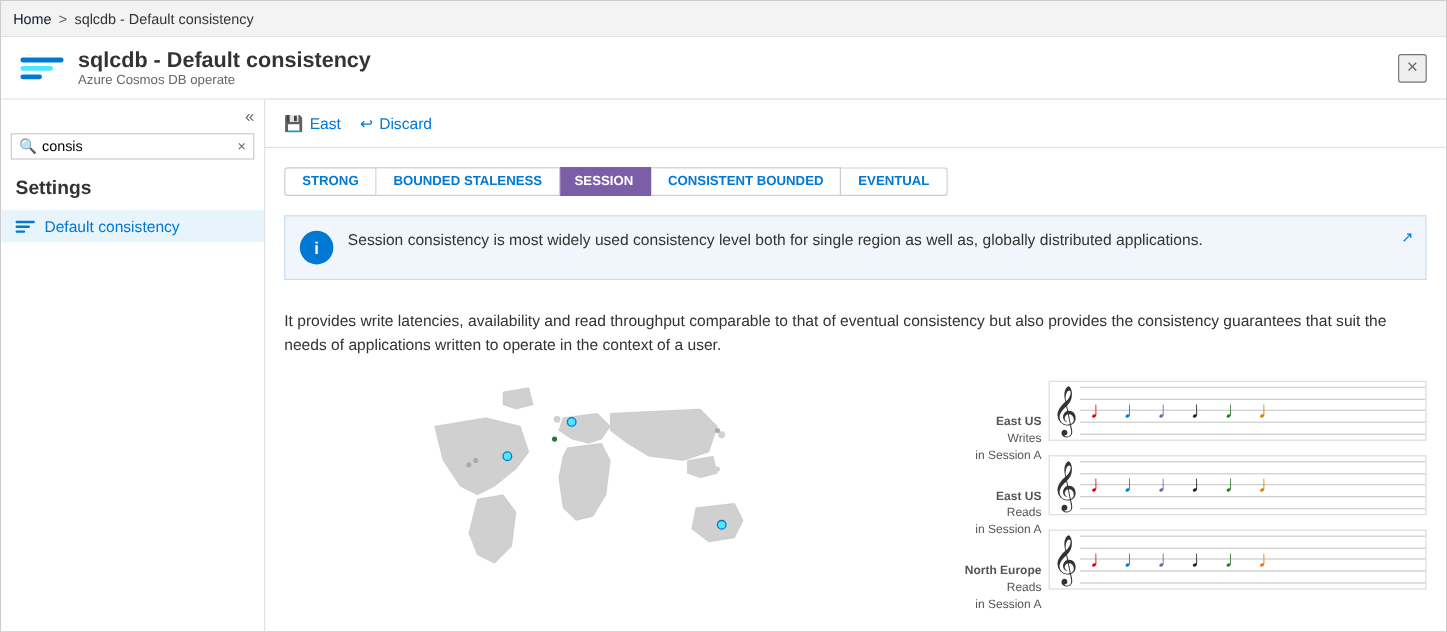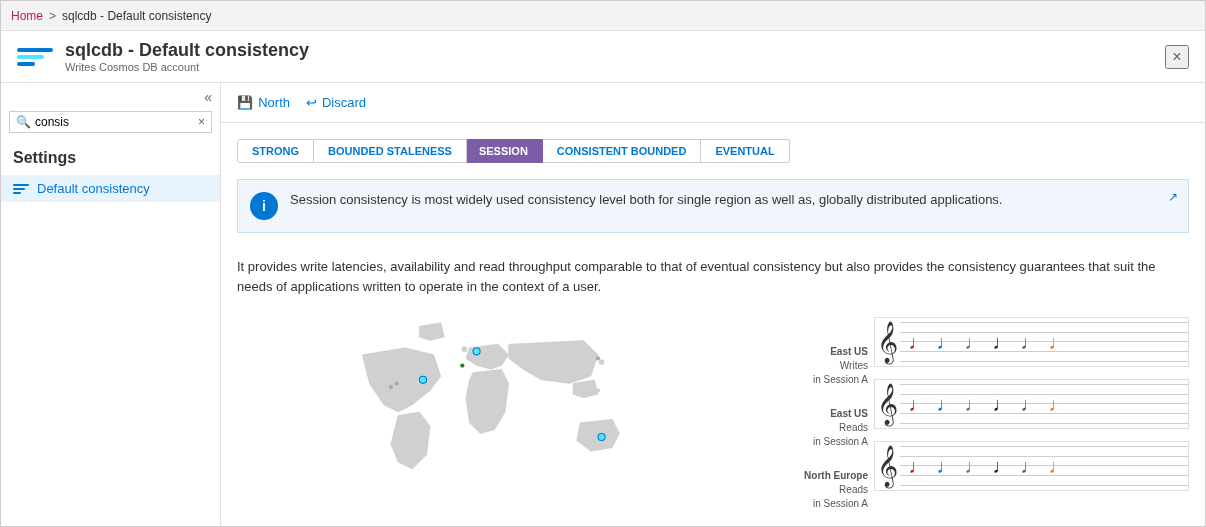--- a/index.html
+++ b/index.html
@@ -87,36 +87,36 @@
     
     .map-svg { width: 100%; height: 200px; }
   </style>
 </head>
 <body>
 
 <div class="window">
 
   <div class="top-bar">
     <div class="breadcrumb">
-      <span style="color:#be185d;cursor:pointer;">Home</span>
+      <span style="color:#0f172a;cursor:pointer;">Home</span>
       <span style="color:#666;">&gt;</span>
       <span style="color:#333;">sqlcdb - Default consistency</span>
     </div>
   </div>
 
   <div class="title-bar">
     <div class="title-left">
       <div class="cosmos-icon">
         <div class="bar bar1"></div>
         <div class="bar bar2"></div>
         <div class="bar bar3"></div>
       </div>
       <div class="title-text">
         <h1>sqlcdb - Default consistency</h1>
-        <p>Writes Cosmos DB account</p>
+        <p>Azure Cosmos DB operate</p>
       </div>
     </div>
     <button class="close-btn">×</button>
   </div>
 
   <div class="main-layout">
 
     <div class="sidebar">
       <div class="sidebar-collapse">
         <span class="collapse-btn">«</span>
@@ -135,21 +135,21 @@
         </div>
         <span>Default consistency</span>
       </div>
     </div>
 
     <div class="content">
 
       <div class="toolbar">
         <button class="toolbar-btn">
           <span style="color:#0078d4;">💾</span>
-          <span>North</span>
+          <span>East</span>
         </button>
         <button class="toolbar-btn">
           <span style="color:#0078d4;">↩</span>
           <span>Discard</span>
         </button>
       </div>
 
       <div class="consistency-bar">
         <button class="consistency-option">STRONG</button>
         <button class="consistency-option">BOUNDED STALENESS</button>

